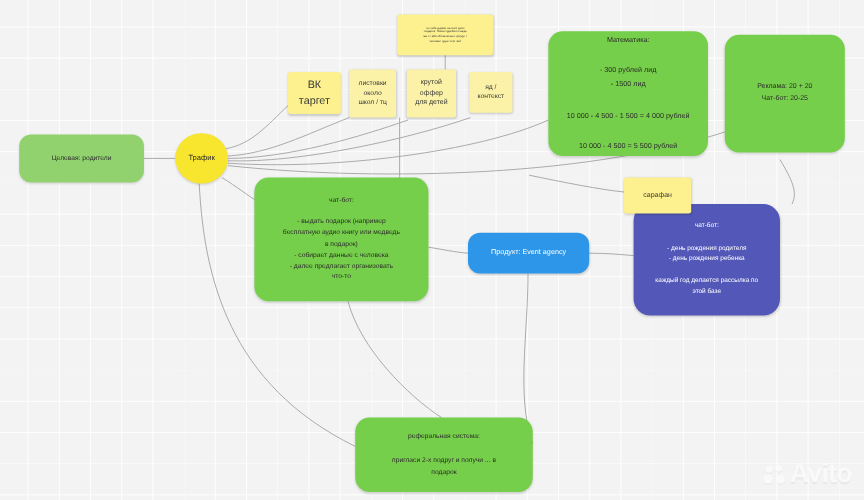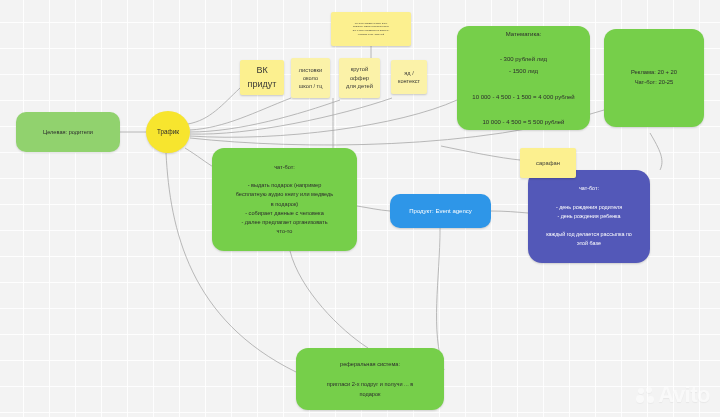--- a/index.html
+++ b/index.html
@@ -196,21 +196,21 @@
 
       <path d="M650,133 C660,150 665,160 660,170"></path>
     </g>
   </svg>
 
   <div class="node green-pale pad" id="n-audience">Целевая: родители</div>
 
   <div class="node circle pad" id="n-traffic">Трафик</div>
 
   <div class="node sticky pad" id="n-vk">ВК
-придут</div>
+таргет</div>
 
   <div class="node sticky-soft sticky pad" id="n-flyers">листовки
 около
 школ / тц</div>
 
   <div class="node sticky-soft sticky pad" id="n-offer">крутой
 оффер
 для детей</div>
 
   <div class="node sticky-soft sticky pad" id="n-context">яд /

